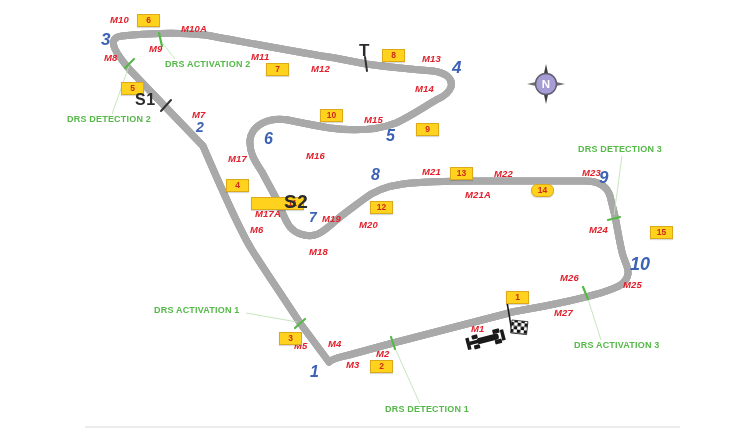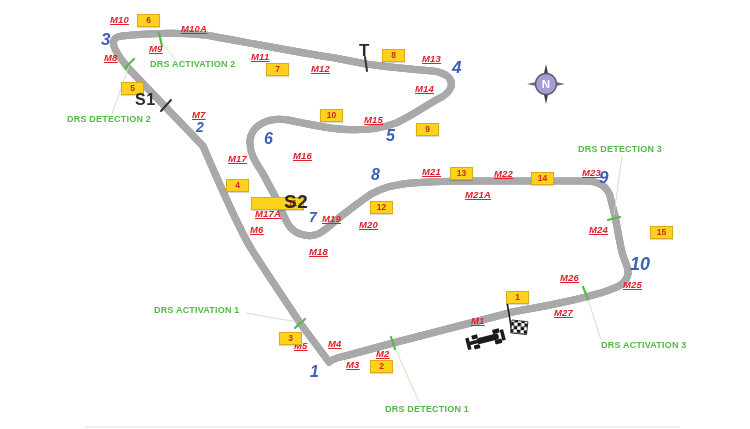--- a/index.html
+++ b/index.html
@@ -1,21 +1,21 @@
 <!DOCTYPE html>
 <html><head>
 <meta charset="utf-8">
 <style>
   html,body{margin:0;padding:0;background:#ffffff;}
   #stage{position:relative;width:750px;height:429px;background:#ffffff;overflow:hidden;
          font-family:"Liberation Sans",sans-serif;}
   #trackSvg{position:absolute;left:0;top:0;}
   #labels{position:absolute;left:0;top:0;width:750px;height:429px;}
   .lbl{position:absolute;white-space:nowrap;line-height:1;}
-  .marshal{color:var(--c-marshal);font-size:9.5px;font-weight:bold;font-style:italic;letter-spacing:.2px;text-decoration:underline;}
+  .marshal{color:var(--c-marshal);font-size:9.5px;font-weight:bold;font-style:italic;letter-spacing:.2px;}
   .turnnum{color:var(--c-turn);font-weight:bold;font-style:italic;}
   .sector{color:var(--c-sector);font-weight:bold;letter-spacing:.5px;}
   .drs{color:var(--c-drs);font-size:9px;font-weight:bold;letter-spacing:.2px;}
   .panel{width:21px;height:11px;background:var(--c-panel-fill);border:1px solid var(--c-panel-border);
          color:var(--c-panel-text);font-size:8.5px;font-weight:bold;text-align:center;line-height:11px;
          box-shadow:0 1px 1px rgba(0,0,0,.15);}
 </style>
 </head>
 <body>
 
@@ -98,37 +98,37 @@
         <path d="M0,20 L2.6,8 L-2.6,8 Z"></path>
         <path d="M-19,0 L-8,2.4 L-8,-2.4 Z" fill="#6f6f6f"></path>
         <path d="M19,0 L8,2.4 L8,-2.4 Z" fill="#6f6f6f"></path>
       </g>
       <circle r="10.5" fill="#a89cd4" stroke="#5c5c6e" stroke-width="1.4"></circle>
       <text y="4.2" text-anchor="middle" font-size="11.5" font-weight="bold" fill="#ffffff" font-family="Liberation Sans, sans-serif">N</text>
     </g>
   </svg>
 
   <div id="labels">
-      <span class="lbl marshal" style="left: 471px; top: 316px;">M1</span>
+      <span class="lbl marshal" style="left: 471px; top: 324px;">M1</span>
       <span class="lbl marshal" style="left: 376px; top: 349px;">M2</span>
       <span class="lbl marshal" style="left: 326px; top: 360px; padding-left: 20px;">M3</span>
       <span class="lbl marshal" style="left: 328px; top: 339px;">M4</span>
       <span class="lbl marshal" style="left: 294px; top: 341px;">M5</span>
       <span class="lbl marshal" style="left: 250px; top: 225px;">M6</span>
       <span class="lbl marshal" style="left: 192px; top: 110px;">M7</span>
       <span class="lbl marshal" style="left: 104px; top: 53px;">M8</span>
       <span class="lbl marshal" style="left: 149px; top: 44px;">M9</span>
       <span class="lbl marshal" style="left: 110px; top: 15px;">M10</span>
       <span class="lbl marshal" style="left: 181px; top: 24px;">M10A</span>
       <span class="lbl marshal" style="left: 251px; top: 52px;">M11</span>
       <span class="lbl marshal" style="left: 311px; top: 64px;">M12</span>
       <span class="lbl marshal" style="left: 422px; top: 54px;">M13</span>
       <span class="lbl marshal" style="left: 415px; top: 84px;">M14</span>
       <span class="lbl marshal" style="left: 364px; top: 115px;">M15</span>
-      <span class="lbl marshal" style="left: 293px; top: 107px; margin-top: 44px;">M16</span>
+      <span class="lbl marshal" style="left: 306px; top: 107px; margin-top: 44px;">M16</span>
       <span class="lbl marshal" style="left: 228px; top: 154px;">M17</span>
       <span class="lbl marshal" style="left: 255px; top: 209px;">M17A</span>
       <span class="lbl marshal" style="left: 309px; top: 247px;">M18</span>
       <span class="lbl marshal" style="left: 322px; top: 214px;">M19</span>
       <span class="lbl marshal" style="left: 359px; top: 220px;">M20</span>
       <span class="lbl marshal" style="left: 422px; top: 167px;">M21</span>
       <span class="lbl marshal" style="left: 465px; top: 190px;">M21A</span>
       <span class="lbl marshal" style="left: 494px; top: 169px;">M22</span>
       <span class="lbl marshal" style="left: 582px; top: 168px;">M23</span>
       <span class="lbl marshal" style="left: 589px; top: 225px;">M24</span>
@@ -151,25 +151,25 @@
       <span class="lbl panel" style="left: 226px; top: 179px;">4</span>
       <span class="lbl panel" style="left: 121px; top: 82px;">5</span>
       <span class="lbl panel" style="left: 137px; top: 14px;">6</span>
       <span class="lbl panel" style="left: 266px; top: 63px;">7</span>
       <span class="lbl panel" style="left: 382px; top: 49px;">8</span>
       <span class="lbl panel" style="left: 416px; top: 123px;">9</span>
       <span class="lbl panel" style="left: 320px; top: 109px;">10</span>
       <span class="lbl panel" style="left: 251px; top: 197px; padding-left: 30px;">11</span>
       <span class="lbl panel" style="left: 370px; top: 201px;">12</span>
       <span class="lbl panel" style="left: 450px; top: 167px;">13</span>
-      <span class="lbl panel" style="left: 531px; top: 172px;">14</span>
+      <span class="lbl panel" style="left: 531px; top: 184px; border-radius: 6px;">14</span>
       <span class="lbl panel" style="left: 650px; top: 226px;">15</span>
       <span class="lbl sector" style="left: 135px; top: 92px; font-size: 16px;">S1</span>
       <span class="lbl sector" style="left: 284px; top: 192px; font-size: 19px;">S2</span>
       <span class="lbl sector" style="left: 359px; top: 42px; font-size: 17px;">T</span>
-      <span class="lbl drs" style="left: 150px; top: 60px;">DRS ACTIVATION 2</span>
+      <span class="lbl drs" style="left: 165px; top: 60px;">DRS ACTIVATION 2</span>
       <span class="lbl drs" style="left: 67px; top: 115px;">DRS DETECTION 2</span>
       <span class="lbl drs" style="left: 154px; top: 306px;">DRS ACTIVATION 1</span>
       <span class="lbl drs" style="left: 378px; top: 405px; padding-left: 7px;">DRS DETECTION 1</span>
       <span class="lbl drs" style="left: 559px; top: 145px; padding-left: 19px;">DRS DETECTION 3</span>
-      <span class="lbl drs" style="left: 573px; top: 341px; padding-left: 28px;">DRS ACTIVATION 3</span>
+      <span class="lbl drs" style="left: 546px; top: 341px; padding-left: 28px;">DRS ACTIVATION 3</span>
     </div>
 </div>
 
 </body></html>

